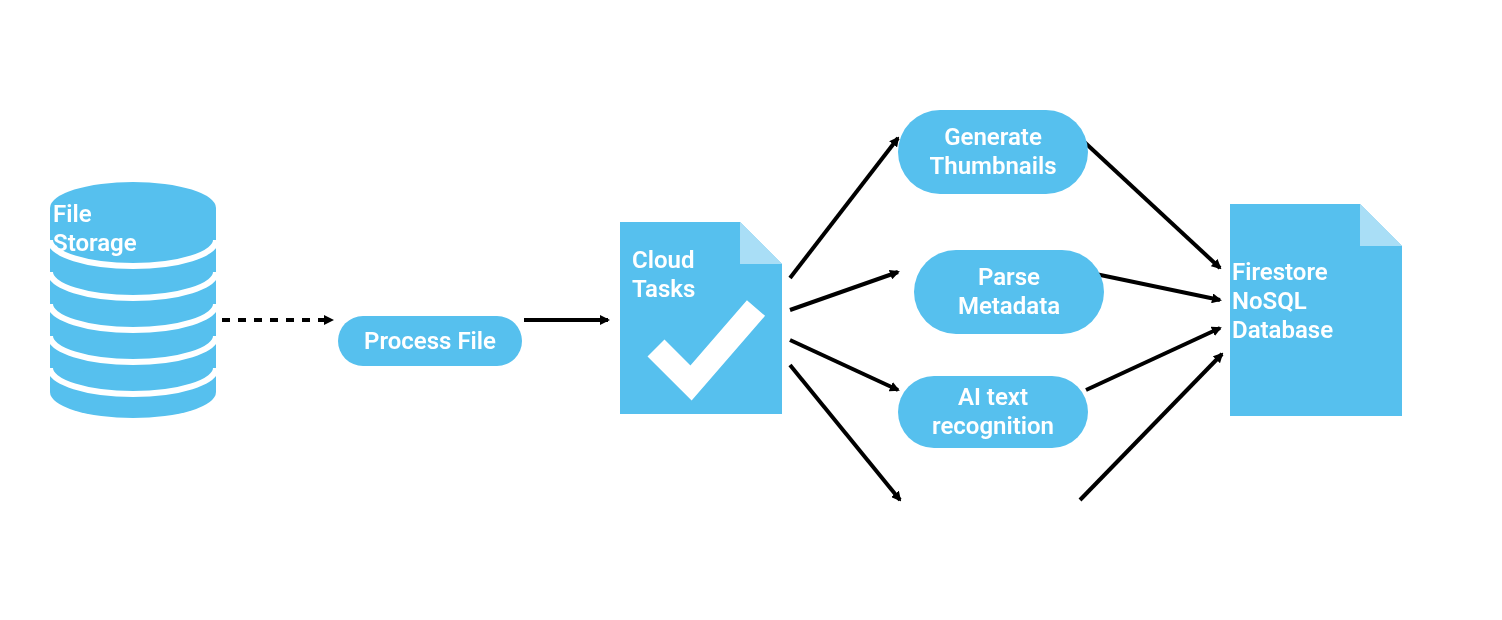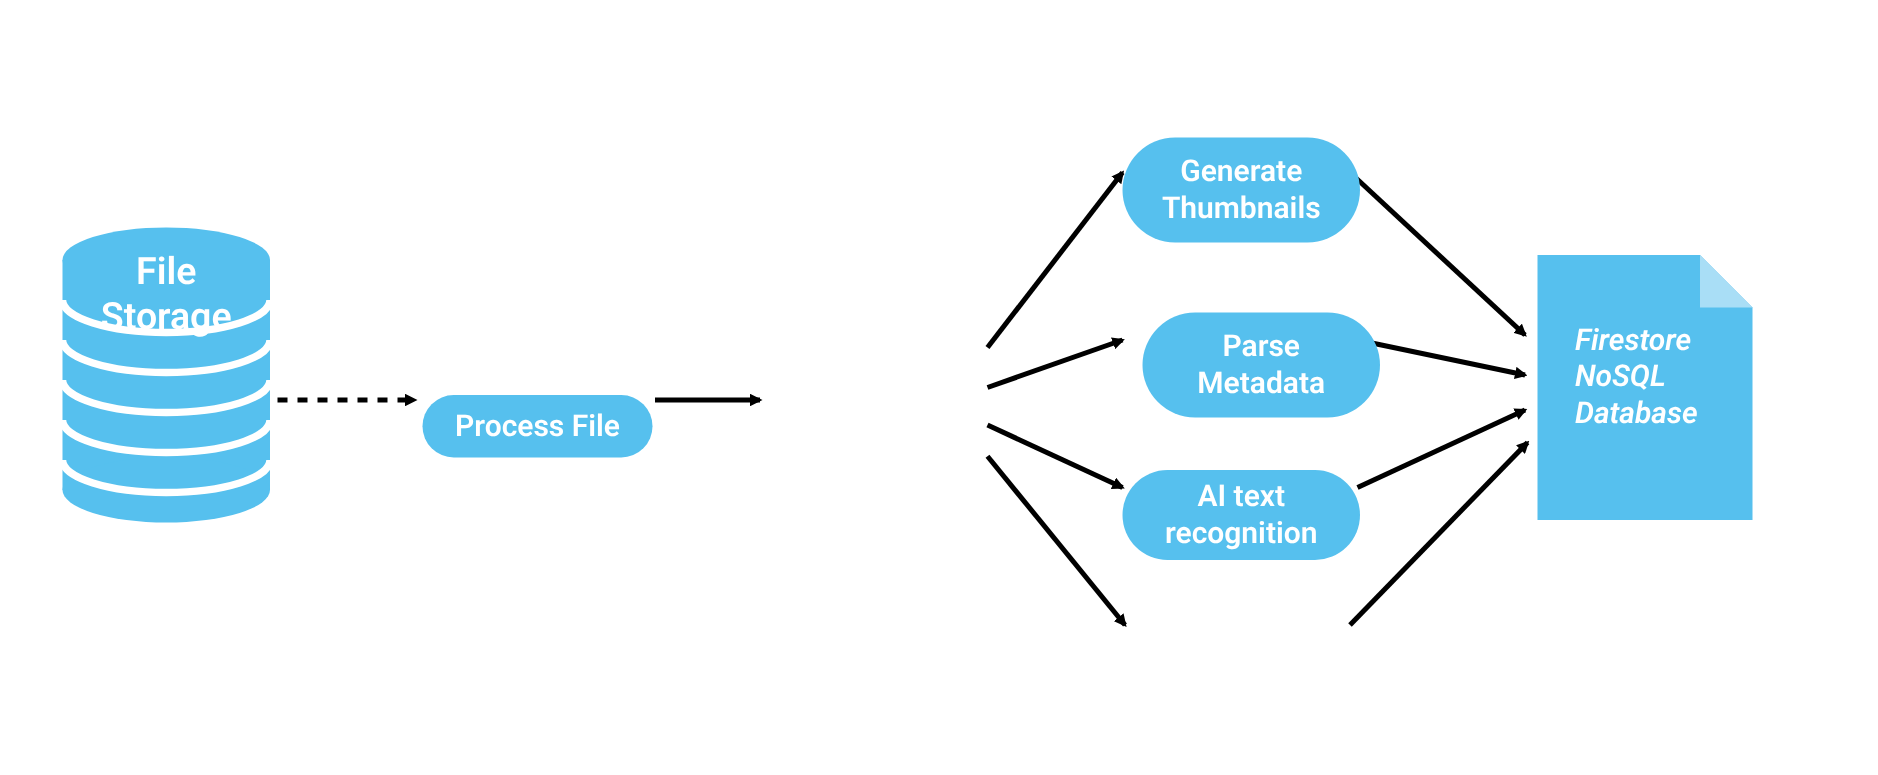--- a/index.html
+++ b/index.html
@@ -24,23 +24,22 @@
     width: 170px;
     height: 230px;
   }
   .cylinder svg { display: block; }
   .cylinder-label {
     position: absolute;
     top: 20px;
     left: 50%;
     transform: translateX(-50%);
     color: #ffffff;
-    font-size: 30px;
+    font-size: 24px;
     font-weight: 600;
-    text-align: center;
     line-height: 1.2;
     width: 160px;
     white-space: pre-line;
   }
   
   .pill {
     position: absolute;
     background: #56c0ee;
     color: #ffffff;
     border-radius: 42px;
@@ -124,20 +123,30 @@
       <path d="M2,188 A83,26 0 0 0 168,188" fill="none" stroke="#fff" stroke-width="6"></path>
     </svg>
     <div class="cylinder-label">File
 Storage</div>
   </div>
 
   <div class="pill" style="left:338px; top:288px; width:184px; height:50px;">
     <span>Process File</span>
   </div>
 
+  <div class="doc" style="left:616px; top:218px;">
+    <svg width="170" height="200" viewBox="0 0 170 200">
+      <path d="M4,4 L124,4 L166,46 L166,196 L4,196 Z" fill="#56c0ee"></path>
+      <path d="M124,4 L124,46 L166,46 Z" fill="#a9def6"></path>
+
+      <path d="M40,130 L75,165 L140,90" fill="none" stroke="#fff" stroke-width="24" stroke-linecap="butt" stroke-linejoin="miter"></path>
+    </svg>
+    <div class="doc-label" style="left:16px; top:28px;">Cloud
+Tasks</div>
+  </div>
 
   <div class="pill" style="left:898px; top:82px; width:190px; height:84px;">
     <span>Generate
 Thumbnails</span>
   </div>
 
   <div class="pill" style="left:914px; top:222px; width:190px; height:84px;">
     <span>Parse
 Metadata</span>
   </div>
@@ -146,18 +155,18 @@
     <span>AI  text
 recognition</span>
   </div>
 
 
   <div class="doc" style="left:1226px; top:200px; width:180px; height:220px;">
     <svg width="180" height="220" viewBox="0 0 180 220">
       <path d="M4,4 L134,4 L176,46 L176,216 L4,216 Z" fill="#56c0ee"></path>
       <path d="M134,4 L134,46 L176,46 Z" fill="#a9def6"></path>
     </svg>
-    <div class="doc-label" style="left:34px; top:58px;font-style:italic;">Firestore
+    <div class="doc-label" style="left:6px; top:58px;">Firestore
 NoSQL
 Database</div>
   </div>
 
 </div>
 
 </body></html>

